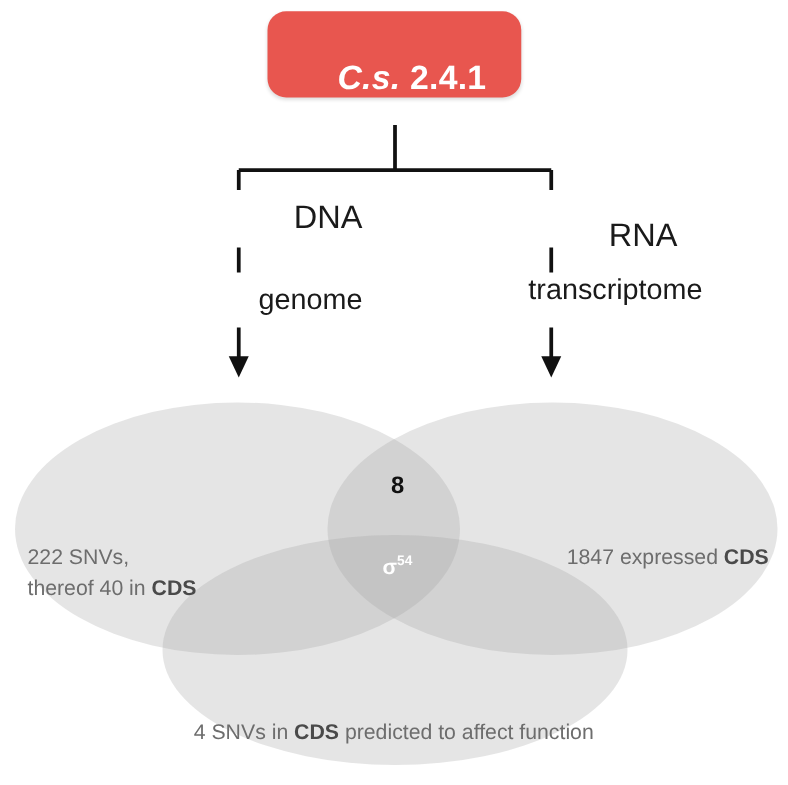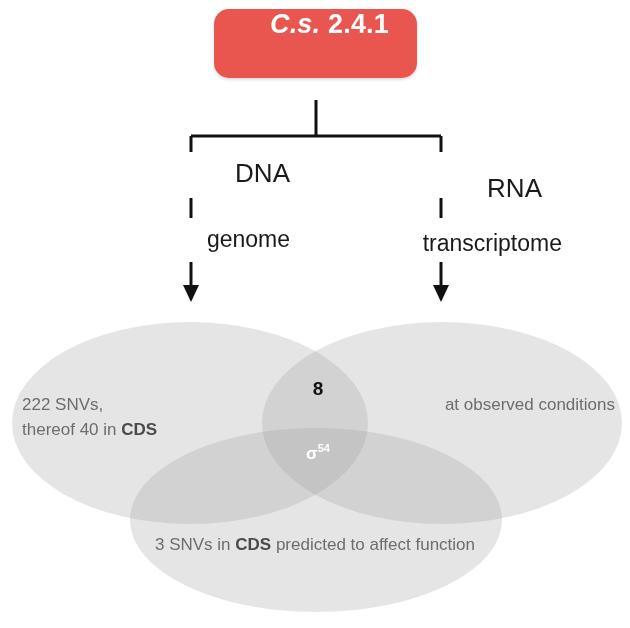--- a/index.html
+++ b/index.html
@@ -20,21 +20,21 @@
   #organism-box {
     position: absolute;
     left: 214px;
     top: 9px;
     width: 203px;
     height: 69px;
     border-radius: 15px;
     background: #e8564f;
     box-sizing: border-box;
     display: flex;
-    align-items: flex-start;
+    align-items: flex-end;
     justify-content: center;
     box-shadow: 0 2px 3px rgba(0,0,0,0.13);
     padding-left: 28px;
   }
   #organism-label {
     color: #ffffff;
     font-size: 27px;
     font-weight: bold;
     letter-spacing: 0.2px;
     white-space: nowrap;
@@ -56,21 +56,21 @@
     text-align: right;
     color: #1a1a1a;
     white-space: nowrap;
     font-size: 26px;
     line-height: 1;
   }
   .flow-label.small { font-size: 23px; }
   #label-dna          { left:  90px; top: 160px; width: 200px; }
   #label-rna          { left: 342px; top: 175px; width: 200px; }
   #label-genome       { left:  90px; top: 228px; width: 200px; }
-  #label-transcriptome{ left: 322px; top: 232px; width: 240px; }
+  #label-transcriptome{ left: 322px; top: 220px; width: 240px; }
 
   
   #venn-svg {
     position: absolute;
     left: 0;
     top: 0;
     width: 630px;
     height: 628px;
   }
   #venn-ellipses { mix-blend-mode: normal; }
@@ -79,20 +79,21 @@
     fill-opacity: 0.27;
   }
 
   
   .venn-text {
     position: absolute;
     color: #6d6d6d;
     font-size: 17px;
     line-height: 1.45;
     white-space: nowrap;
+    margin-top: 41px;
   }
   .venn-text b { color: #4a4a4a; font-weight: bold; }
 
   #text-left {
     left: 22px;
     top: 393px;
     text-align: left;
   }
   #text-right {
     left: 400px;
@@ -179,24 +180,24 @@
     <ellipse cx="316" cy="520" rx="186" ry="92"></ellipse>
   </g>
 </svg>
 
 <div class="venn-text" id="text-left">
   <div>222 SNVs,</div>
   <div><span>thereof 40 in </span><b>CDS</b></div>
 </div>
 
 <div class="venn-text" id="text-right">
-  <div>at observed conditions</div>
+  <div><span>1847 expressed </span><b>CDS</b></div>
 </div>
 
 <div class="venn-text" id="text-bottom">
-  <span>3 SNVs in </span><b>CDS</b><span> predicted to affect function</span>
+  <span>4 SNVs in </span><b>CDS</b><span> predicted to affect function</span>
 </div>
 
 <div id="text-intersect-top">8</div>
 
 <div id="text-intersect-center">
   <span>σ</span><sup>54</sup>
 </div>
 
 </body></html>

